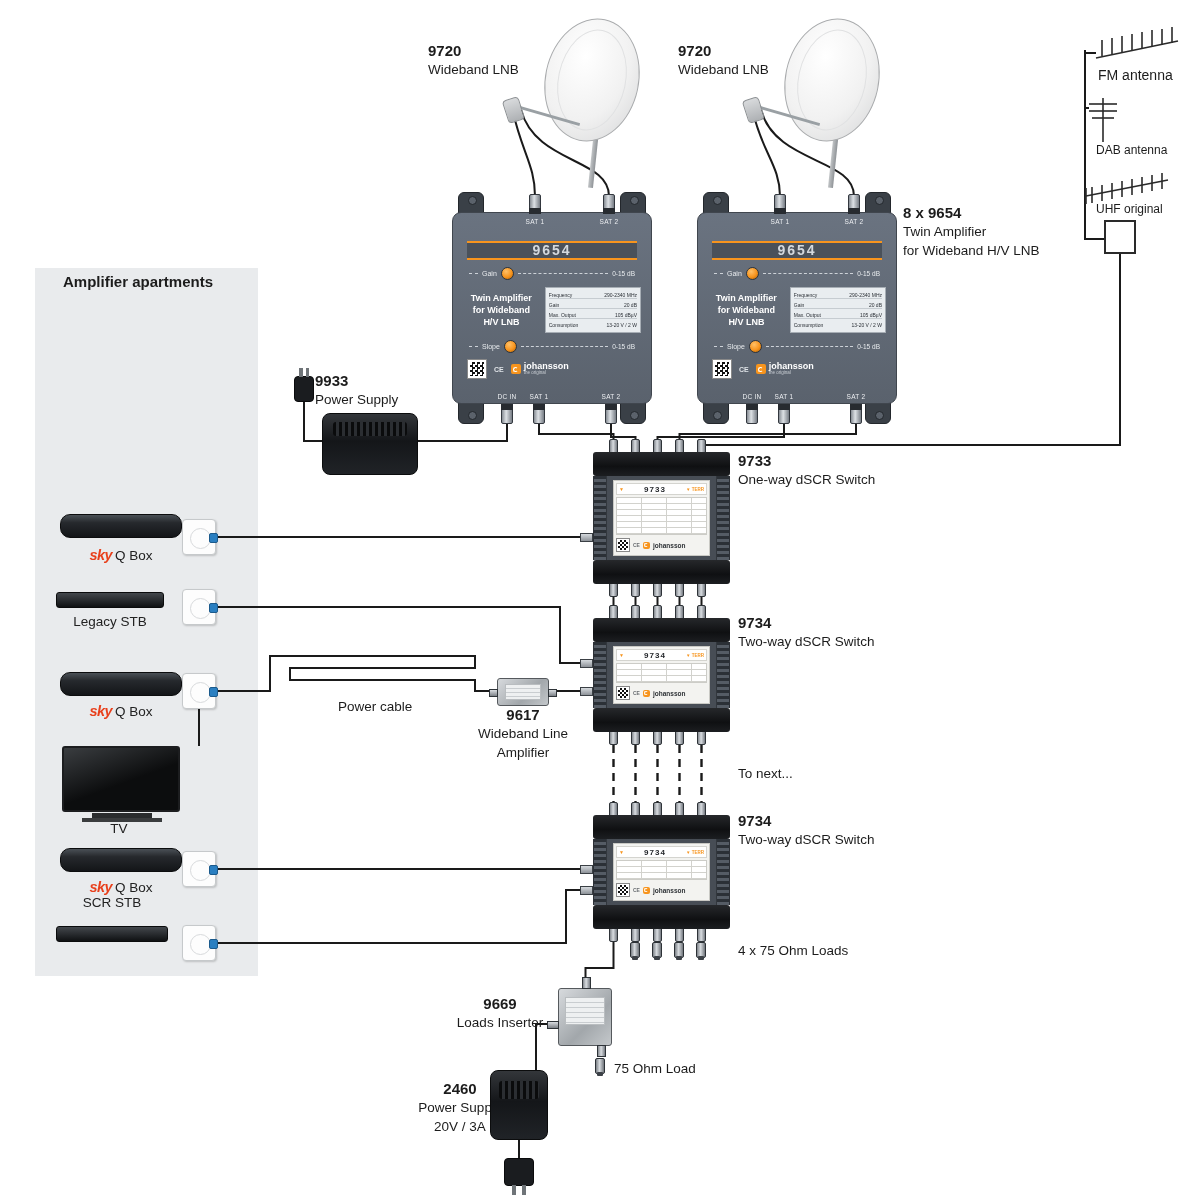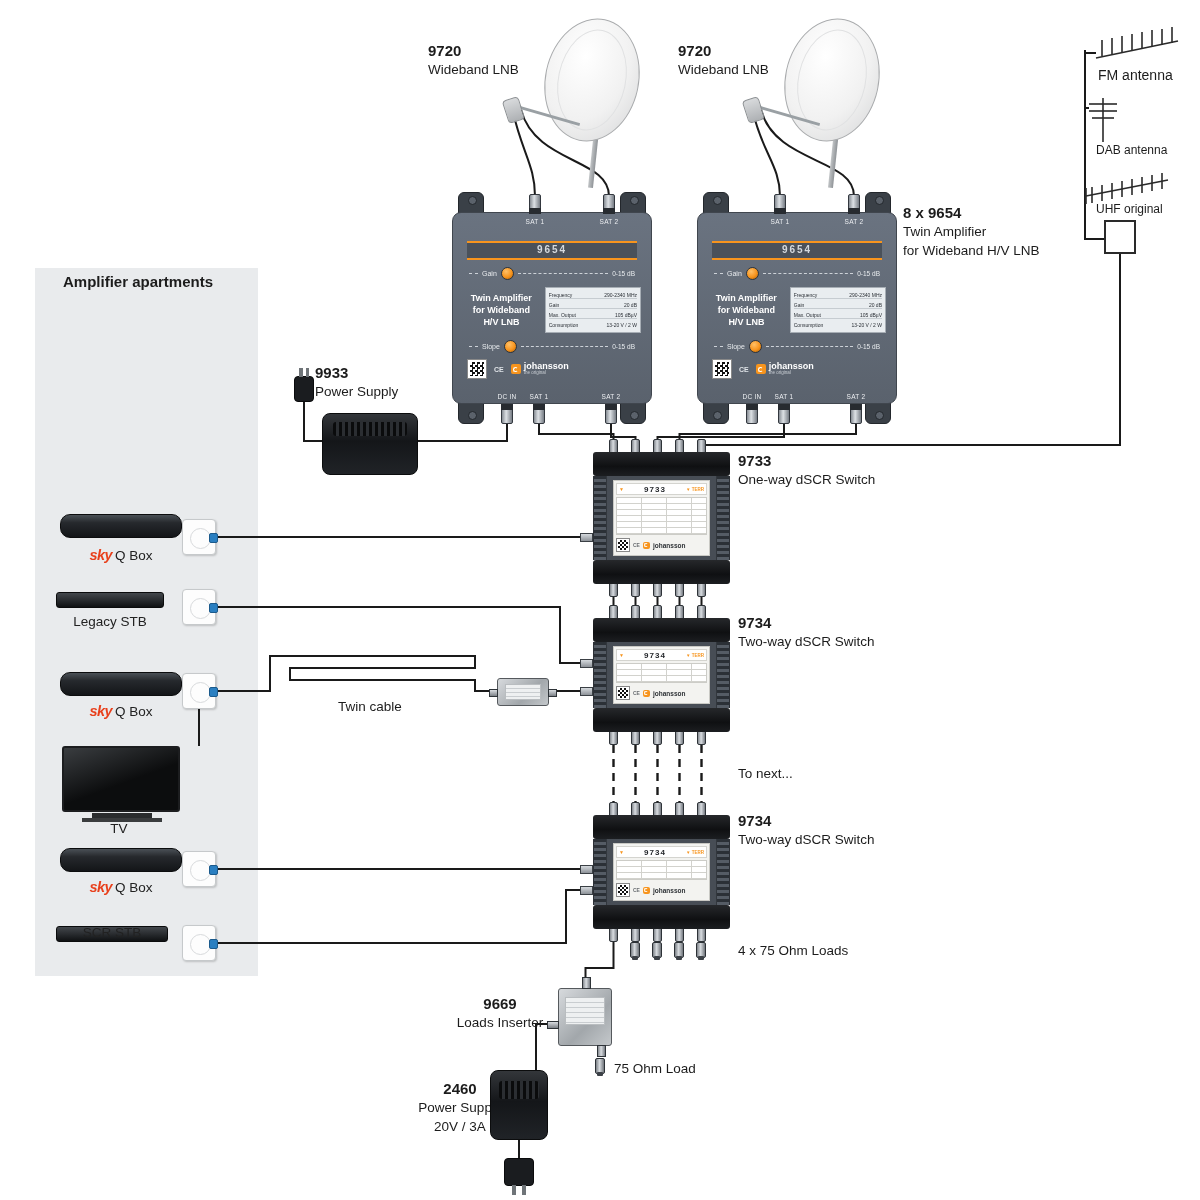--- a/index.html
+++ b/index.html
@@ -39,21 +39,21 @@
   .dish .lnb{position:absolute;left:0;top:80px;width:17px;height:24px;background:linear-gradient(#d8dadc,#aeb1b4);border:1px solid #8b8f92;border-radius:4px;transform:rotate(-18deg)}
   .dish .mast{position:absolute;left:86px;top:112px;width:5px;height:58px;background:linear-gradient(90deg,#c2c5c7,#8f9397);transform:rotate(6deg)}
 
   
   .amp{width:200px;height:232px}
   .ear{position:absolute;width:26px;height:30px;background:#3a4047;border:1px solid #23272c;border-radius:6px;z-index:1}
   .ear::after{content:"";position:absolute;left:9px;width:7px;height:7px;border-radius:50%;background:#5b626b;border:1px solid #23272c}
   .ear.t{top:0}.ear.t::after{top:3px}
   .ear.b{bottom:0}.ear.b::after{bottom:3px}
   .amp-body{position:absolute;left:0;right:0;top:20px;bottom:20px;background:linear-gradient(#6a7380,#5a626d);border:1px solid #40464e;border-radius:9px;z-index:2;display:flex;flex-direction:column}
-  .band{margin:28px 14px 0;height:19px;border-top:2.5px solid var(--accent-orange);border-bottom:2.5px solid var(--accent-orange);background:#4a515a;color:#d4d9de;font-weight:bold;font-size:10px;letter-spacing:2px;text-align:center;line-height:14px}
+  .band{margin:28px 14px 0;height:19px;border-top:2.5px solid var(--accent-orange);border-bottom:2.5px solid var(--accent-orange);background:#4a515a;color:#d4d9de;font-weight:bold;font-size:14px;letter-spacing:2px;text-align:center;line-height:14px}
   .krow{display:flex;align-items:center;gap:4px;margin:7px 16px 0;color:#e8ebee}
   .krow .kl{font-size:7px}
   .krow .dl{border-top:1.5px dashed #cdd2d8;height:0}
   .krow .dl.s{width:9px}
   .krow .dl.f{flex:1}
   .knob{width:13px;height:13px;border-radius:50%;background:radial-gradient(circle at 38% 32%,#ffc067,#f7941d 55%,#a85c06);border:1.5px solid #2e343b}
   .krow .kr{font-size:6.5px}
   .mid{display:flex;gap:5px;margin:7px 10px 0;height:46px}
   .desc{flex:1;color:#fff;font-size:9px;font-weight:bold;text-align:center;line-height:1.35;padding-top:5px}
   .specs{flex:1.15;background:#e9edf0;border:1px solid #a7aeb5;font-size:5px;color:#2a2f35;display:flex;flex-direction:column;justify-content:space-evenly;padding:1px 3px}
@@ -409,21 +409,21 @@
         <span class="stub"></span>
       </div>
   </div>
 
   <div class="lbl" style="left:903px;top:202px">
     <b>8 x 9654</b>
     <span>Twin Amplifier</span>
     <span>for Wideband H/V LNB</span>
   </div>
 
-  <div class="lbl" style="left:315px;top:362px">
+  <div class="lbl" style="left:315px;top:370px">
     <b>9933</b>
       <span>Power Supply</span>
   </div>
   <div class="psu" style="left:322px;top:413px;width:96px;height:62px"></div>
   <div class="plug up" style="left:294px;top:376px;width:20px;height:26px"></div>
 
   <div class="panel-title" style="left:63px;top:273px">Amplifier apartments</div>
 
   <div class="skybox" style="left:60px;top:514px"></div>
   <div class="outlet" style="left:182px;top:519px">
@@ -449,21 +449,21 @@
   <div class="skybox" style="left:60px;top:848px"></div>
   <div class="outlet" style="left:182px;top:851px">
       <span class="oc"></span>
     </div>
   <div class="cap" style="left:60px;top:879px;width:122px"><i class="skyb">sky</i><span>Q Box</span></div>
 
   <div class="stb" style="left:56px;top:926px;width:112px"></div>
   <div class="outlet" style="left:182px;top:925px">
       <span class="oc"></span>
     </div>
-  <div class="cap" style="left:56px;top:925px;width:112px">SCR STB</div>
+  <div class="cap" style="left:56px;top:895px;width:112px">SCR STB</div>
 
   <div class="sw" style="left:593px;top:452px;height:132px">
     <div class="stubs t">
         <span></span>
         <span></span>
         <span></span>
         <span></span>
         <span></span>
       </div>
     <div class="strip"></div>
@@ -593,24 +593,29 @@
     <b>9734</b>
       <span>Two-way dSCR Switch</span>
   </div>
 
   <div class="load" style="left:630px;top:942px"></div>
   <div class="load" style="left:652px;top:942px"></div>
   <div class="load" style="left:674px;top:942px"></div>
   <div class="load" style="left:696px;top:942px"></div>
   <div class="lbl" style="left:738px;top:942px">4 x 75 Ohm Loads</div>
 
-  <div class="lbl" style="left:338px;top:698px">Twin cable</div>
+  <div class="lbl" style="left:338px;top:698px">Power cable</div>
   <div class="metal lineamp" style="left:497px;top:678px">
     <span class="hstub l"></span>
     <span class="hstub r"></span>
+  </div>
+  <div class="lbl center" style="left:455px;top:704px;width:136px">
+    <b>9617</b>
+      <span>Wideband Line</span>
+      <span>Amplifier</span>
   </div>
 
   <div class="lbl center" style="left:440px;top:993px;width:120px">
     <b>9669</b>
       <span>Loads Inserter</span>
   </div>
   <div class="metal inserter" style="left:558px;top:988px">
     <span class="vstub t"></span>
     <span class="vstub b"></span>
     <span class="hstub l"></span>

